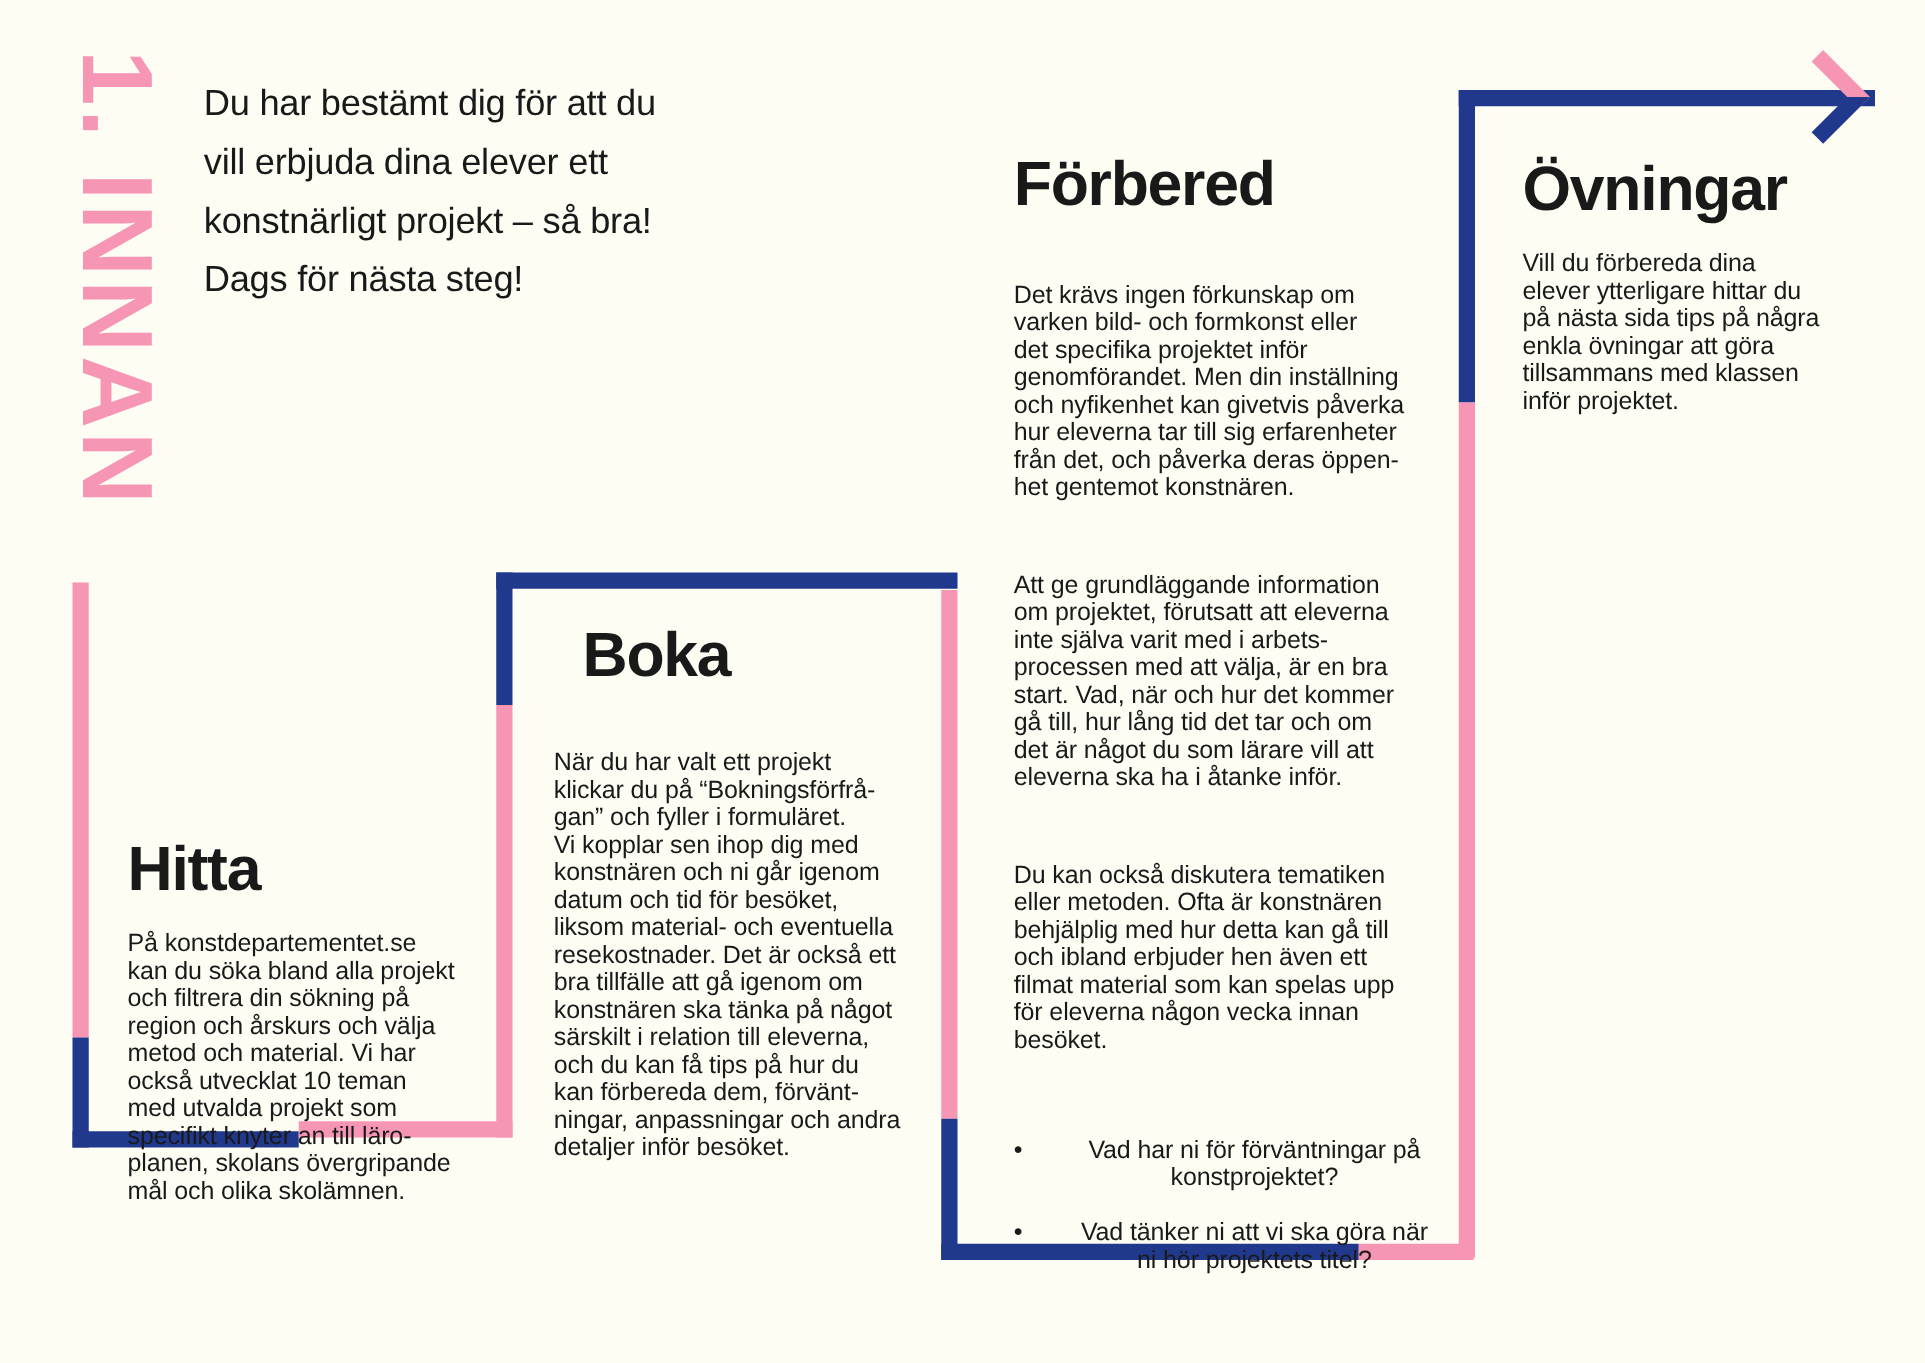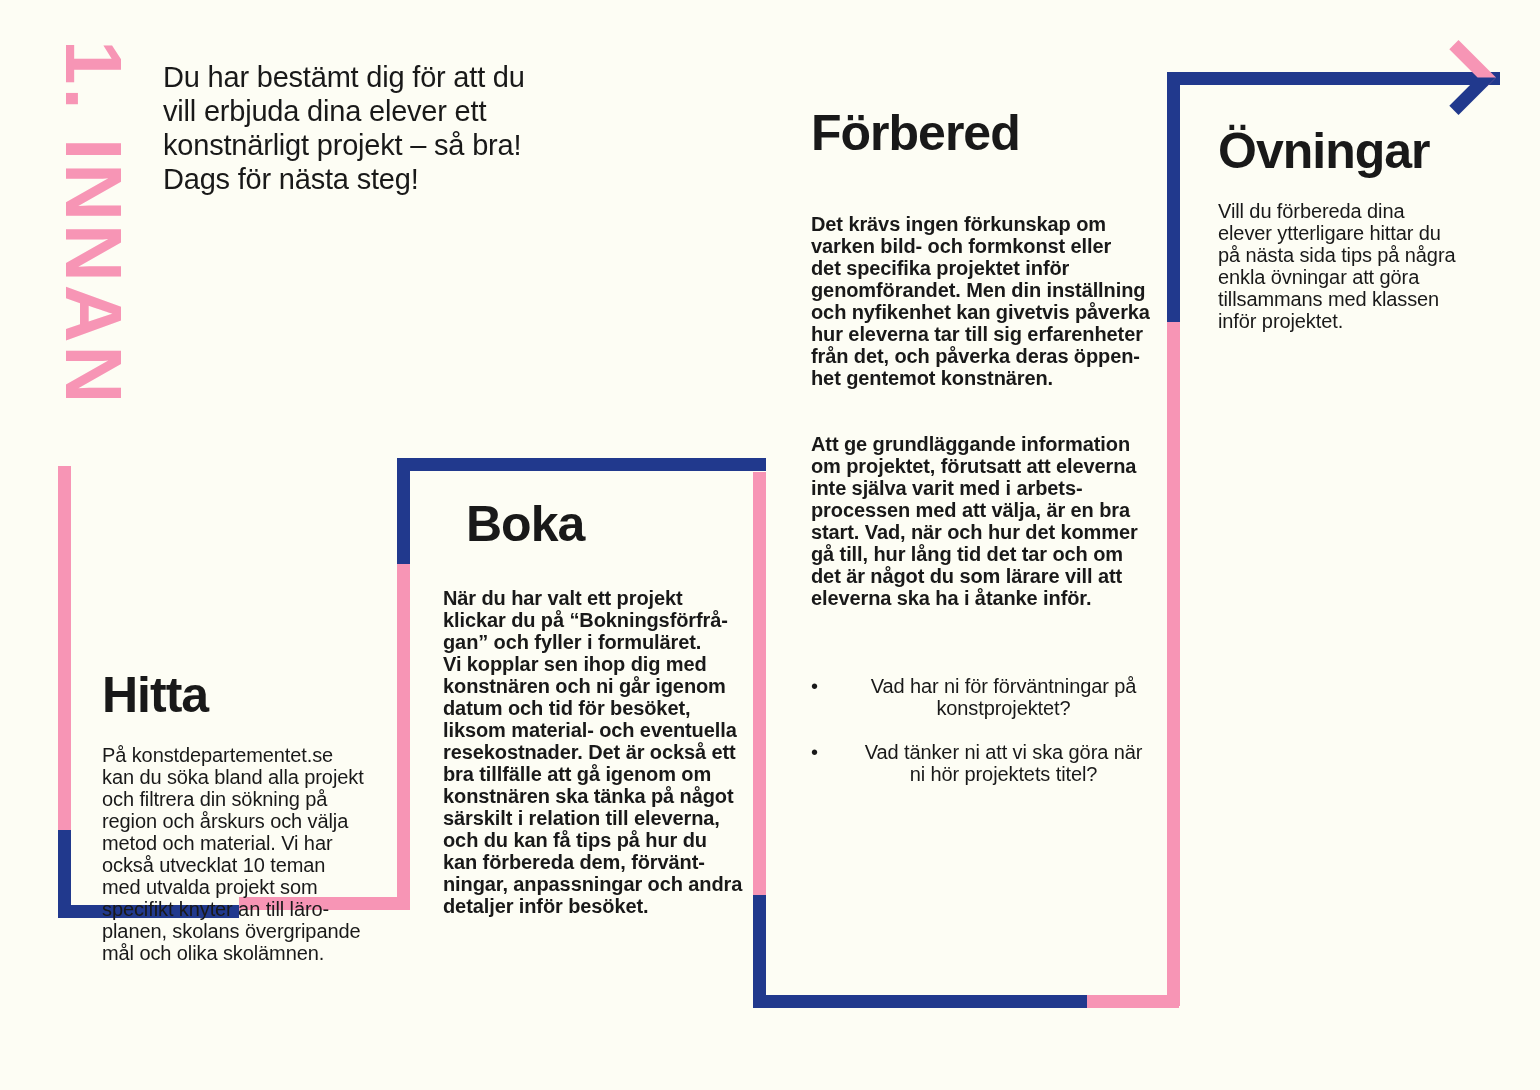--- a/index.html
+++ b/index.html
@@ -20,32 +20,32 @@
   .navy-bg{background:var(--navy);}
 
   .vertical-title{
     position:absolute;left:53px;top:40px;height:420px;
     writing-mode:vertical-rl;text-orientation:mixed;
     font-size:80px;line-height:80px;font-weight:700;
     letter-spacing:3px;color:var(--pink);white-space:nowrap;
   }
   .intro{
     position:absolute;left:163px;top:60px;width:470px;
-    font-size:29px;line-height:34px;letter-spacing:-0.2px;
+    font-size:29px;line-height:47px;letter-spacing:-0.2px;
     white-space:pre-line;
   }
   .heading{
     position:absolute;font-size:50px;font-weight:700;
     letter-spacing:-1px;white-space:nowrap;
   }
   .body-text{
     position:absolute;font-size:20px;line-height:22px;
     letter-spacing:-0.1px;white-space:pre-line;
   }
-  .body-text p{margin:0 0 22px 0;white-space:pre-line;font-weight:bold;}
+  .body-text p{margin:12px 0 22px 0;white-space:pre-line;}
   .body-text p.gap-lg{margin-bottom:28px;}
   .body-text p:last-child{margin-bottom:0;}
   .bullet-item{display:flex;}
   .bullet-dot{flex:none;width:33px;}
   .bullet-text{flex:auto;white-space:pre-line;text-align:center;}
 
   .arrow-chevron{
     position:absolute;left:1432px;top:51px;
     width:40px;height:40px;
     border-top:13px solid var(--pink);
@@ -107,38 +107,45 @@
 resekostnader. Det är också ett
 bra tillfälle att gå igenom om
 konstnären ska tänka på något
 särskilt i relation till eleverna,
 och du kan få tips på hur du
 kan förbereda dem, förvänt-
 ningar, anpassningar och andra
 detaljer inför besöket.</p>
 </div>
 
-<h2 class="heading" style="left:811px;top:104px;margin:0;">Förbered</h2>
+<h2 class="heading" style="left:811px;top:118px;margin:0;">Förbered</h2>
 <div class="body-text" style="left:811px;top:191px;width:352px;">
   <p>Det krävs ingen förkunskap om
 varken bild- och formkonst eller
 det specifika projektet inför
 genomförandet. Men din inställning
 och nyfikenhet kan givetvis påverka
 hur eleverna tar till sig erfarenheter
 från det, och påverka deras öppen-
 het gentemot konstnären.</p>
   <p>Att ge grundläggande information
 om projektet, förutsatt att eleverna
 inte själva varit med i arbets-
 processen med att välja, är en bra
 start. Vad, när och hur det kommer
 gå till, hur lång tid det tar och om
 det är något du som lärare vill att
 eleverna ska ha i åtanke inför.</p>
+  <p>Du kan också diskutera tematiken
+eller metoden. Ofta är konstnären
+behjälplig med hur detta kan gå till
+och ibland erbjuder hen även ett
+filmat material som kan spelas upp
+för eleverna någon vecka innan
+besöket.</p>
   <div class="bullet-list">
     <div class="bullet-item">
       <span class="bullet-dot">•</span>
       <span class="bullet-text">Vad har ni för förväntningar på
 konstprojektet?</span>
     </div>
     <div class="bullet-item">
       <span class="bullet-dot">•</span>
       <span class="bullet-text">Vad tänker ni att vi ska göra när
 ni hör projektets titel?</span>

